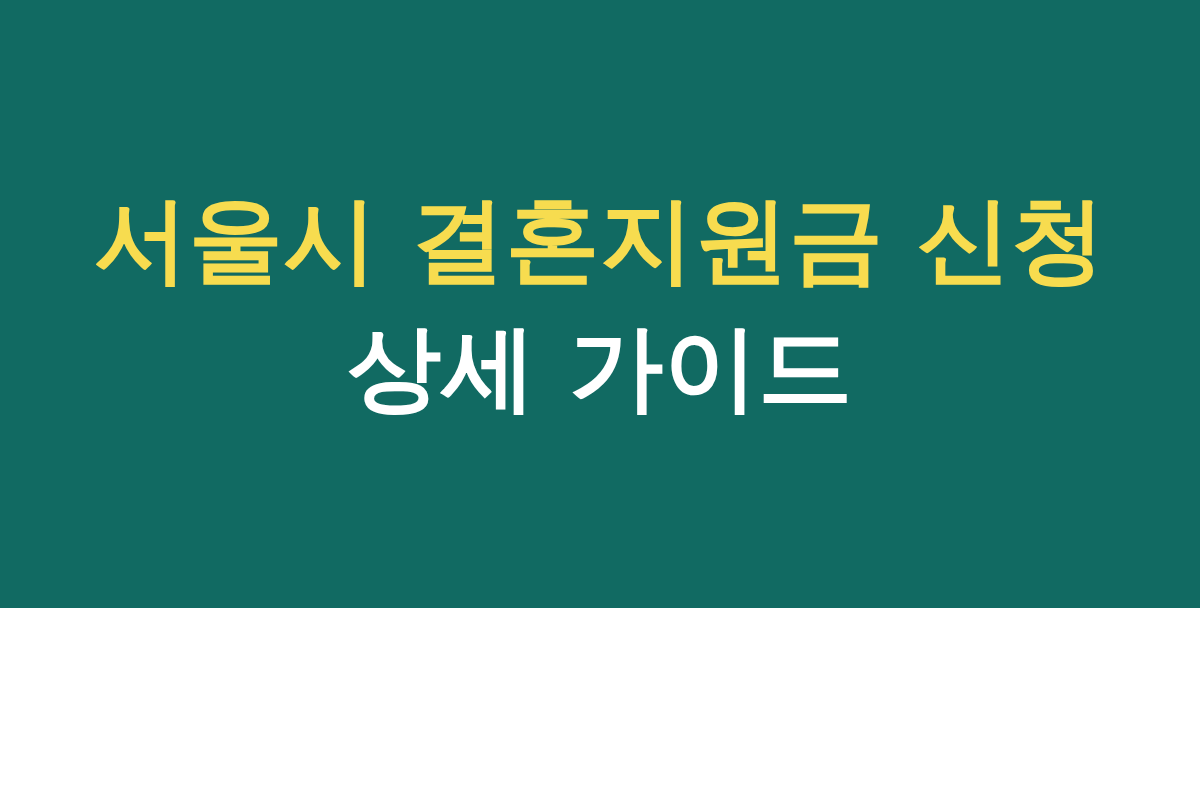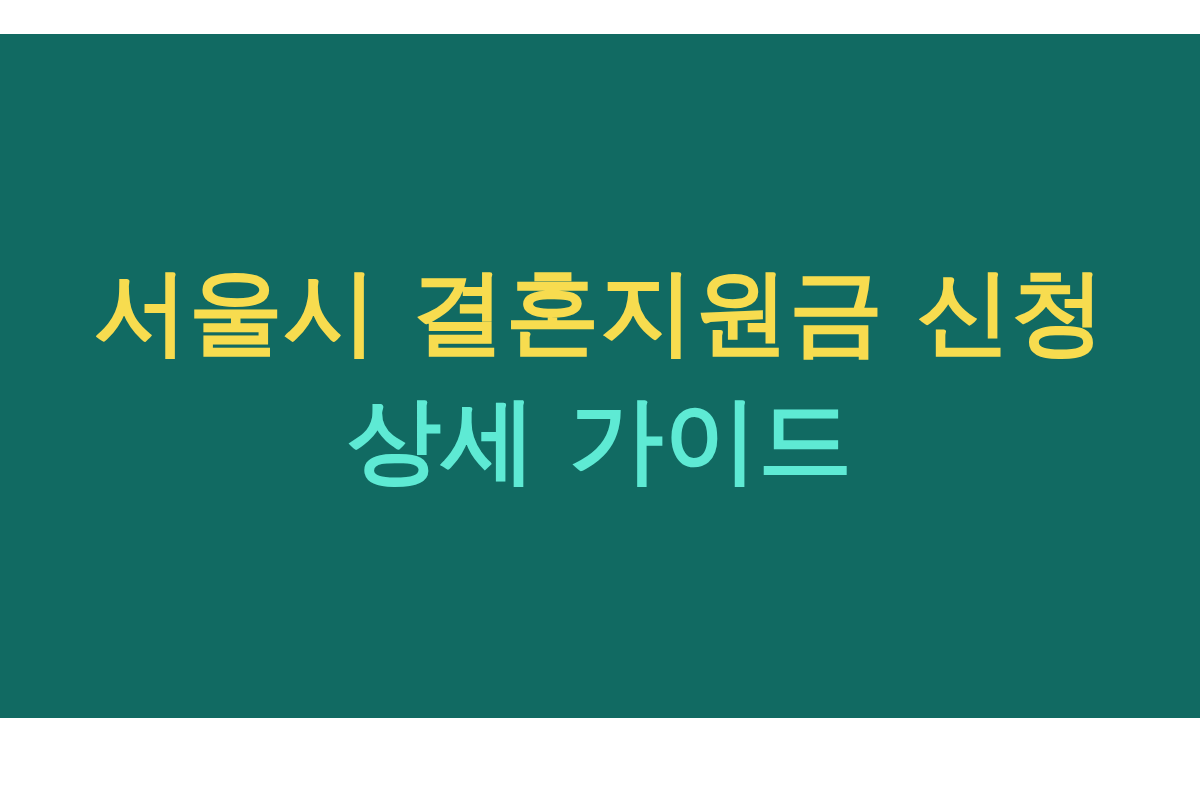--- a/index.html
+++ b/index.html
@@ -11,27 +11,26 @@
   body {
     width: 1200px;
     height: 800px;
     overflow: hidden;
     font-family: "Liberation Sans", "DejaVu Sans", sans-serif;
   }
 
   #banner {
     position: relative;
     width: 1200px;
-    height: 684px;
+    height: 608px;
     box-sizing: border-box;
     display: flex;
     align-items: center;
     justify-content: center;
     background: #116A62;
-    margin-top: 34px;
   }
 
   #title-block {
     width: 1100px;
     text-align: center;
     padding: 0;
     margin: 0;
   }
 
   .title-line {
@@ -50,15 +49,15 @@
   .title-line.line-1 { font-size: 94px; }
   .title-line.line-2 { font-size: 94px; }
   .title-line.line-3 { font-size: 94px; }
 </style>
 </head>
 <body>
 
 <div id="banner" style="background: rgb(17, 106, 98);">
   <div id="title-block" style="text-align: center;">
     <span class="title-line line-1" style="color: rgb(247, 220, 79);">서울시 결혼지원금 신청</span>
-    <span class="title-line line-3" style="color: #5eead4;">상세 가이드</span>
+    <span class="title-line line-3" style="color: #ffffff;">상세 가이드</span>
   </div>
 </div>
 
 </body></html>

